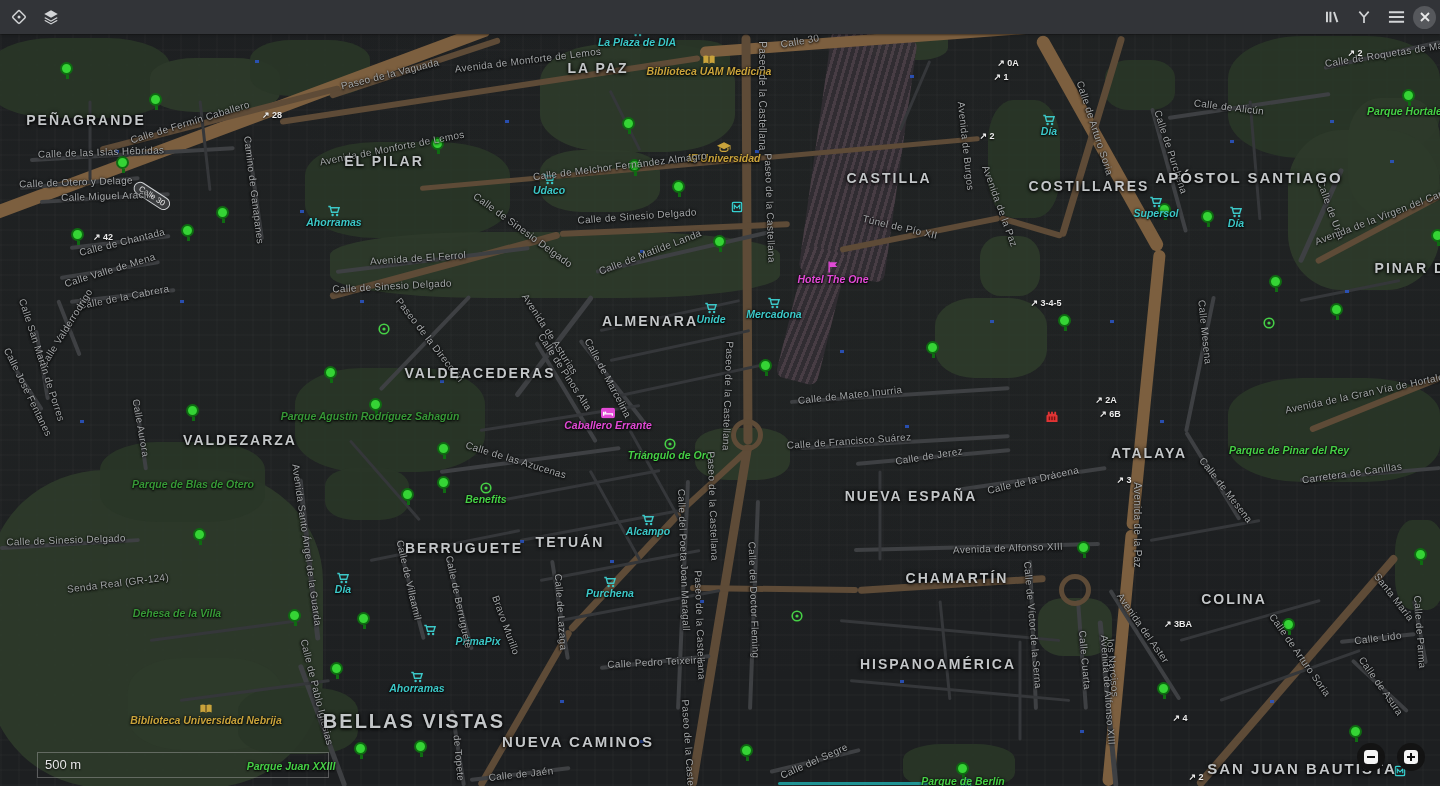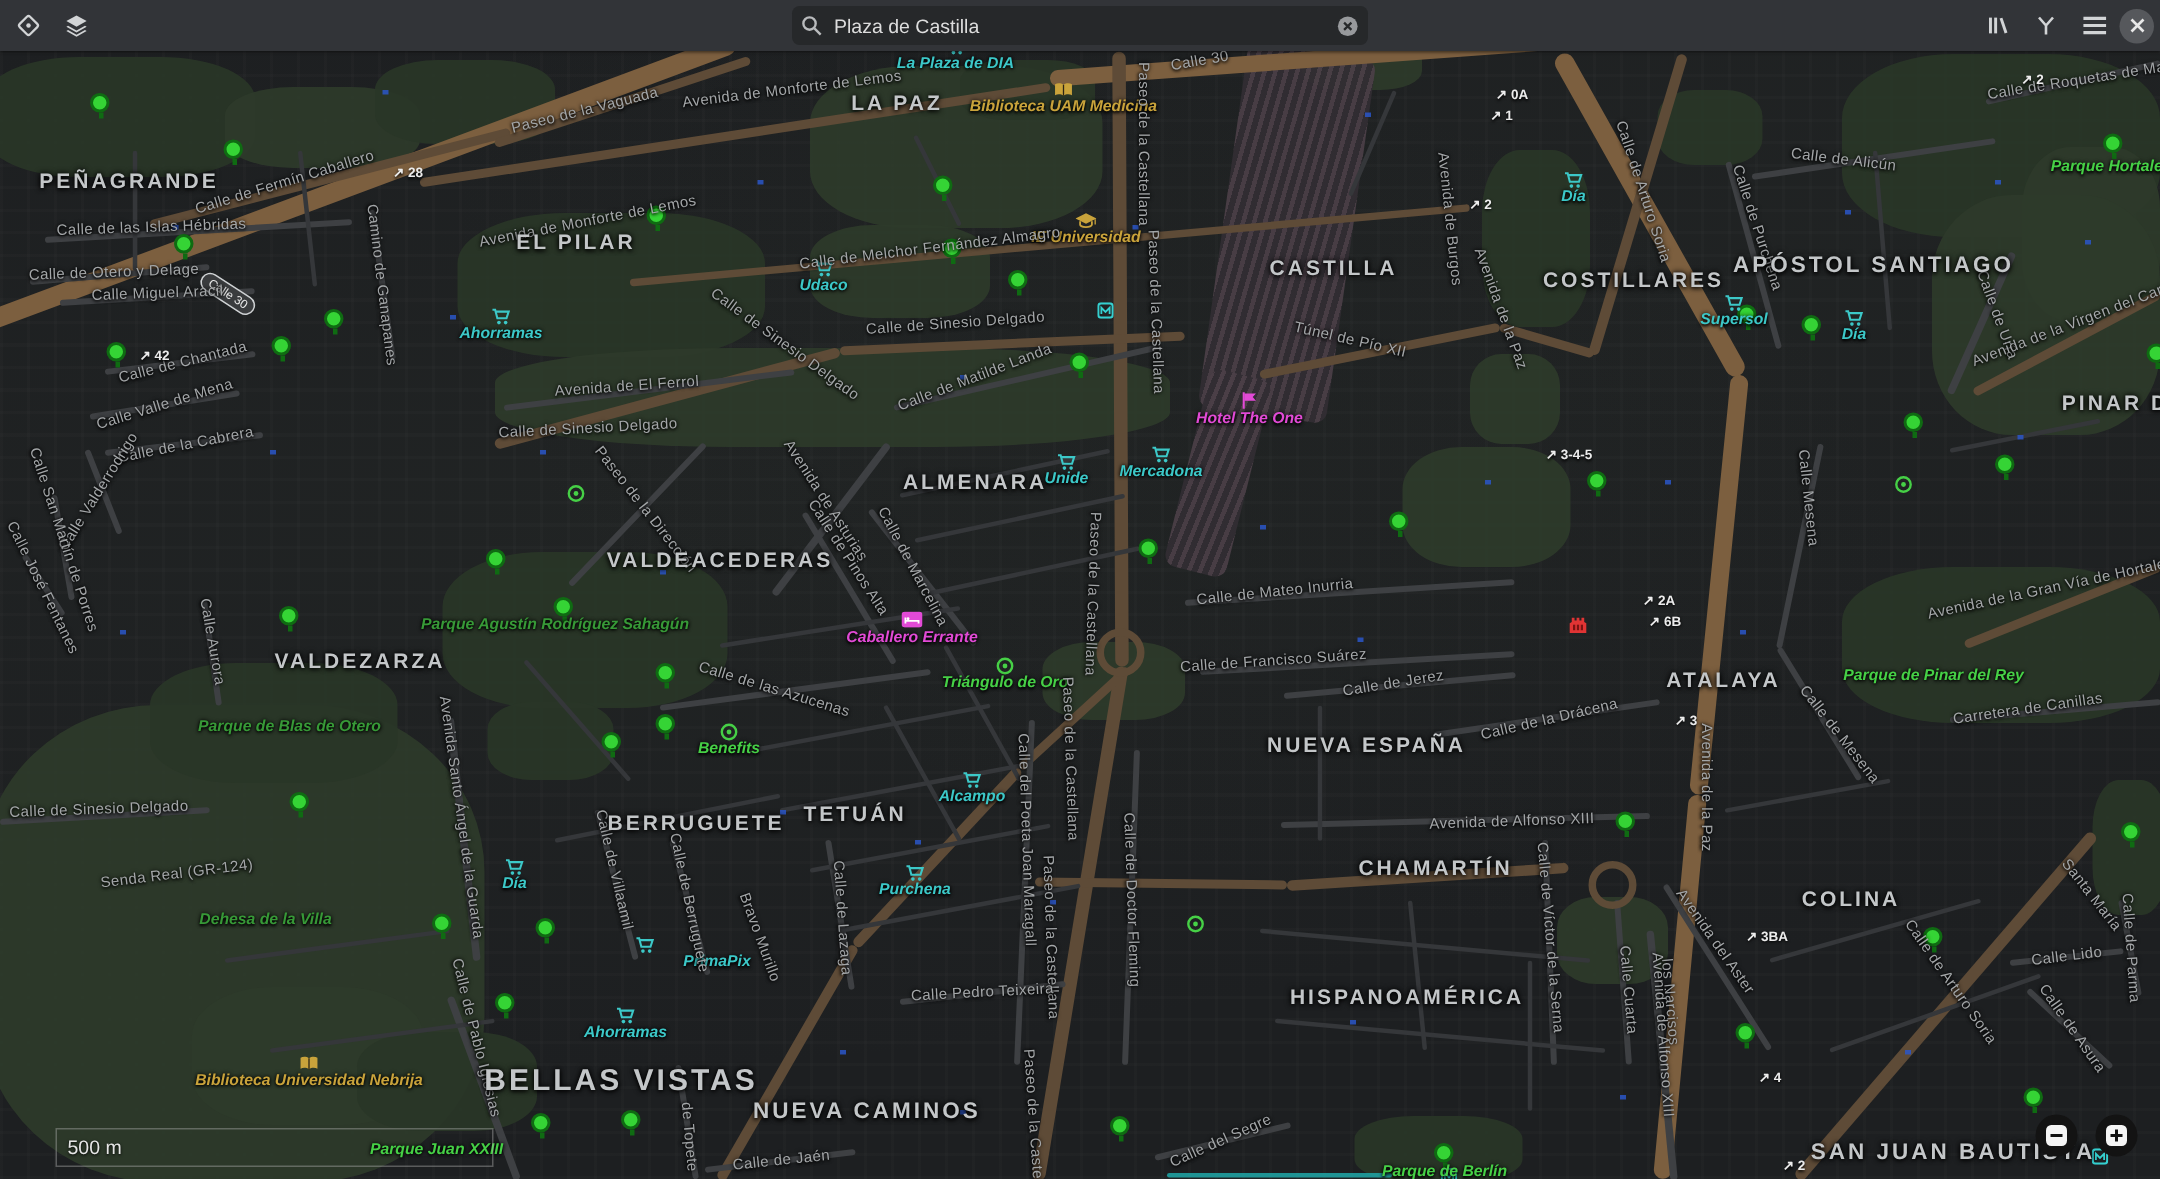--- a/index.html
+++ b/index.html
@@ -538,33 +538,20 @@
     </div>
     <div class="tb-icon">
       <svg width="18" height="18" viewBox="0 0 24 24" fill="#d2d4d6">
         <path d="M12 3l9 5-9 5-9-5z"></path>
         <path d="M4.5 12.3L12 16.5l7.5-4.2 1.5.9-9 5-9-5z"></path>
         <path d="M4.5 16L12 20.2 19.5 16l1.5.9-9 5-9-5z"></path>
       </svg>
     </div>
   </div>
 
-  <div id="searchbox">
-    <svg width="14" height="14" viewBox="0 0 16 16" fill="none" stroke="#b9bbbd" stroke-width="1.8">
-      <circle cx="6.5" cy="6.5" r="4.7"></circle>
-        <path d="M10.2 10.2L15 15"></path>
-    </svg>
-    <input type="text" value="Plaza de Castilla" style="">
-    <span style="cursor:pointer;line-height:0;">
-      <svg width="15" height="15" viewBox="0 0 16 16">
-        <circle cx="8" cy="8" r="7" fill="#97999c"></circle>
-        <path d="M5.4 5.4l5.2 5.2M10.6 5.4l-5.2 5.2" stroke="#26282a" stroke-width="1.6"></path>
-      </svg>
-    </span>
-  </div>
 
   <div id="tb-right">
     <div class="tb-icon">
       <svg width="18" height="18" viewBox="0 0 24 24" fill="#d2d4d6">
         <rect x="4" y="5" width="2.6" height="14"></rect>
           <rect x="8.6" y="5" width="2.6" height="14"></rect>
         <path d="M13.4 5.8l2.5-.8 4.5 13.3-2.5.9z"></path>
       </svg>
     </div>
     <div class="tb-icon">

